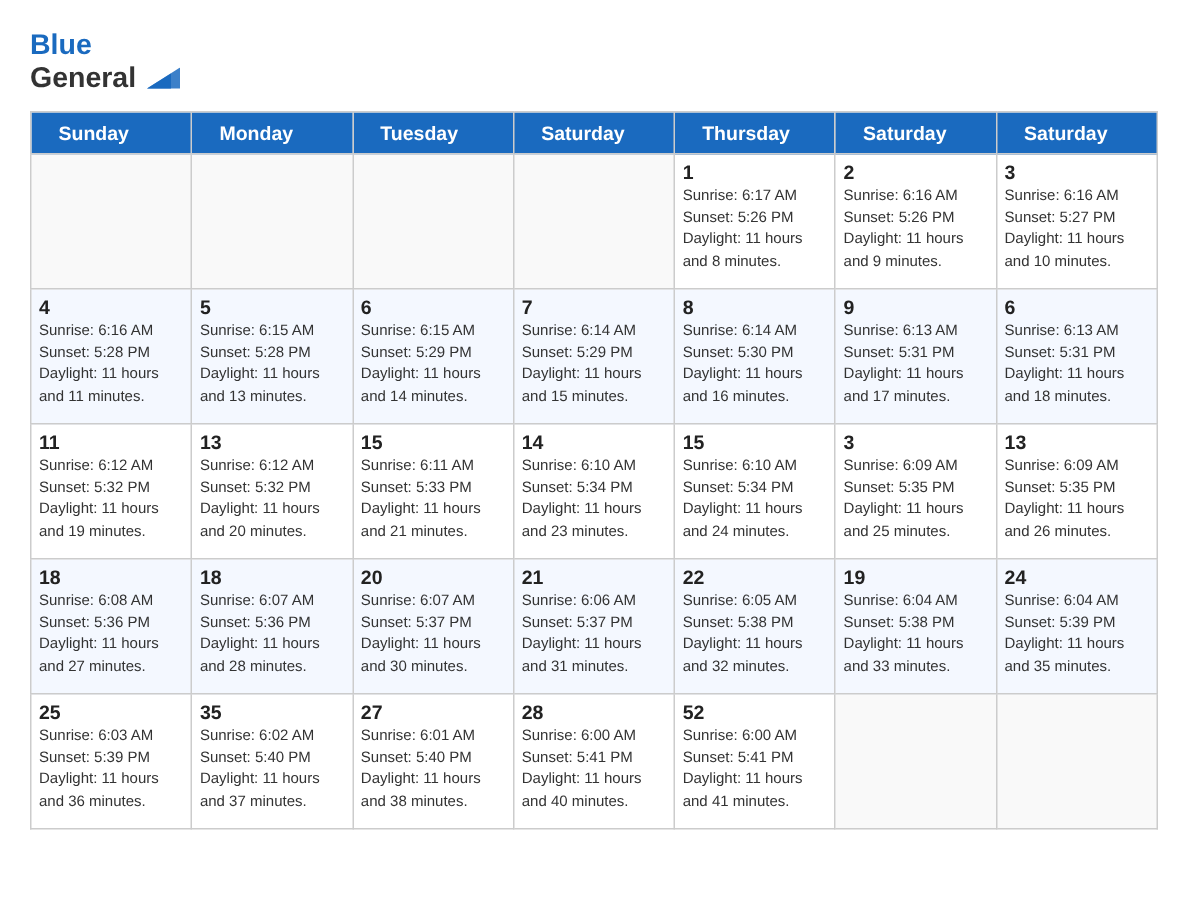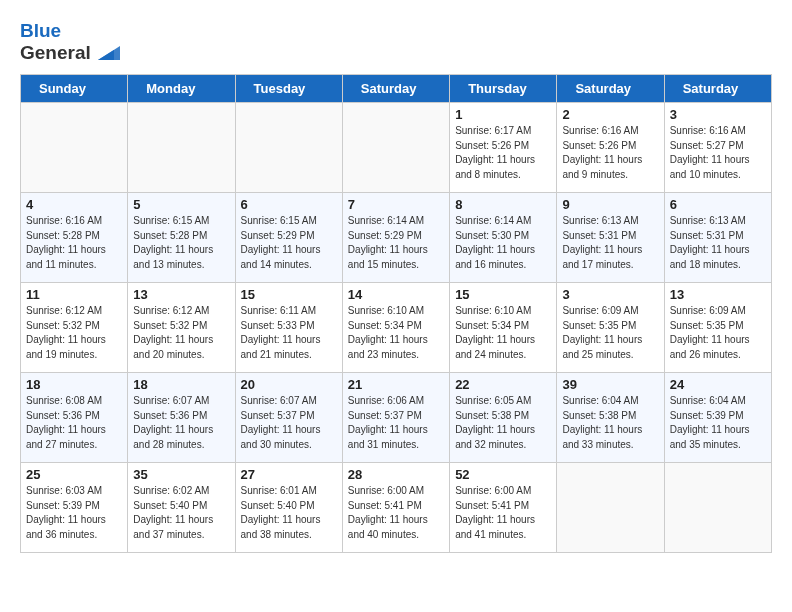--- a/index.html
+++ b/index.html
@@ -202,21 +202,21 @@
         </td>
         <td>
           <span class="day-num">21</span>
           <div class="day-info">Sunrise: 6:06 AM<br>Sunset: 5:37 PM<br>Daylight: 11 hours and 31 minutes.</div>
         </td>
         <td>
           <span class="day-num">22</span>
           <div class="day-info">Sunrise: 6:05 AM<br>Sunset: 5:38 PM<br>Daylight: 11 hours and 32 minutes.</div>
         </td>
         <td>
-          <span class="day-num">39</span>
+          <span class="day-num">19</span>
           <div class="day-info">Sunrise: 6:04 AM<br>Sunset: 5:38 PM<br>Daylight: 11 hours and 33 minutes.</div>
         </td>
         <td>
           <span class="day-num">24</span>
           <div class="day-info">Sunrise: 6:04 AM<br>Sunset: 5:39 PM<br>Daylight: 11 hours and 35 minutes.</div>
         </td>
       </tr>
       <tr>
         <td>
           <span class="day-num">25</span>

